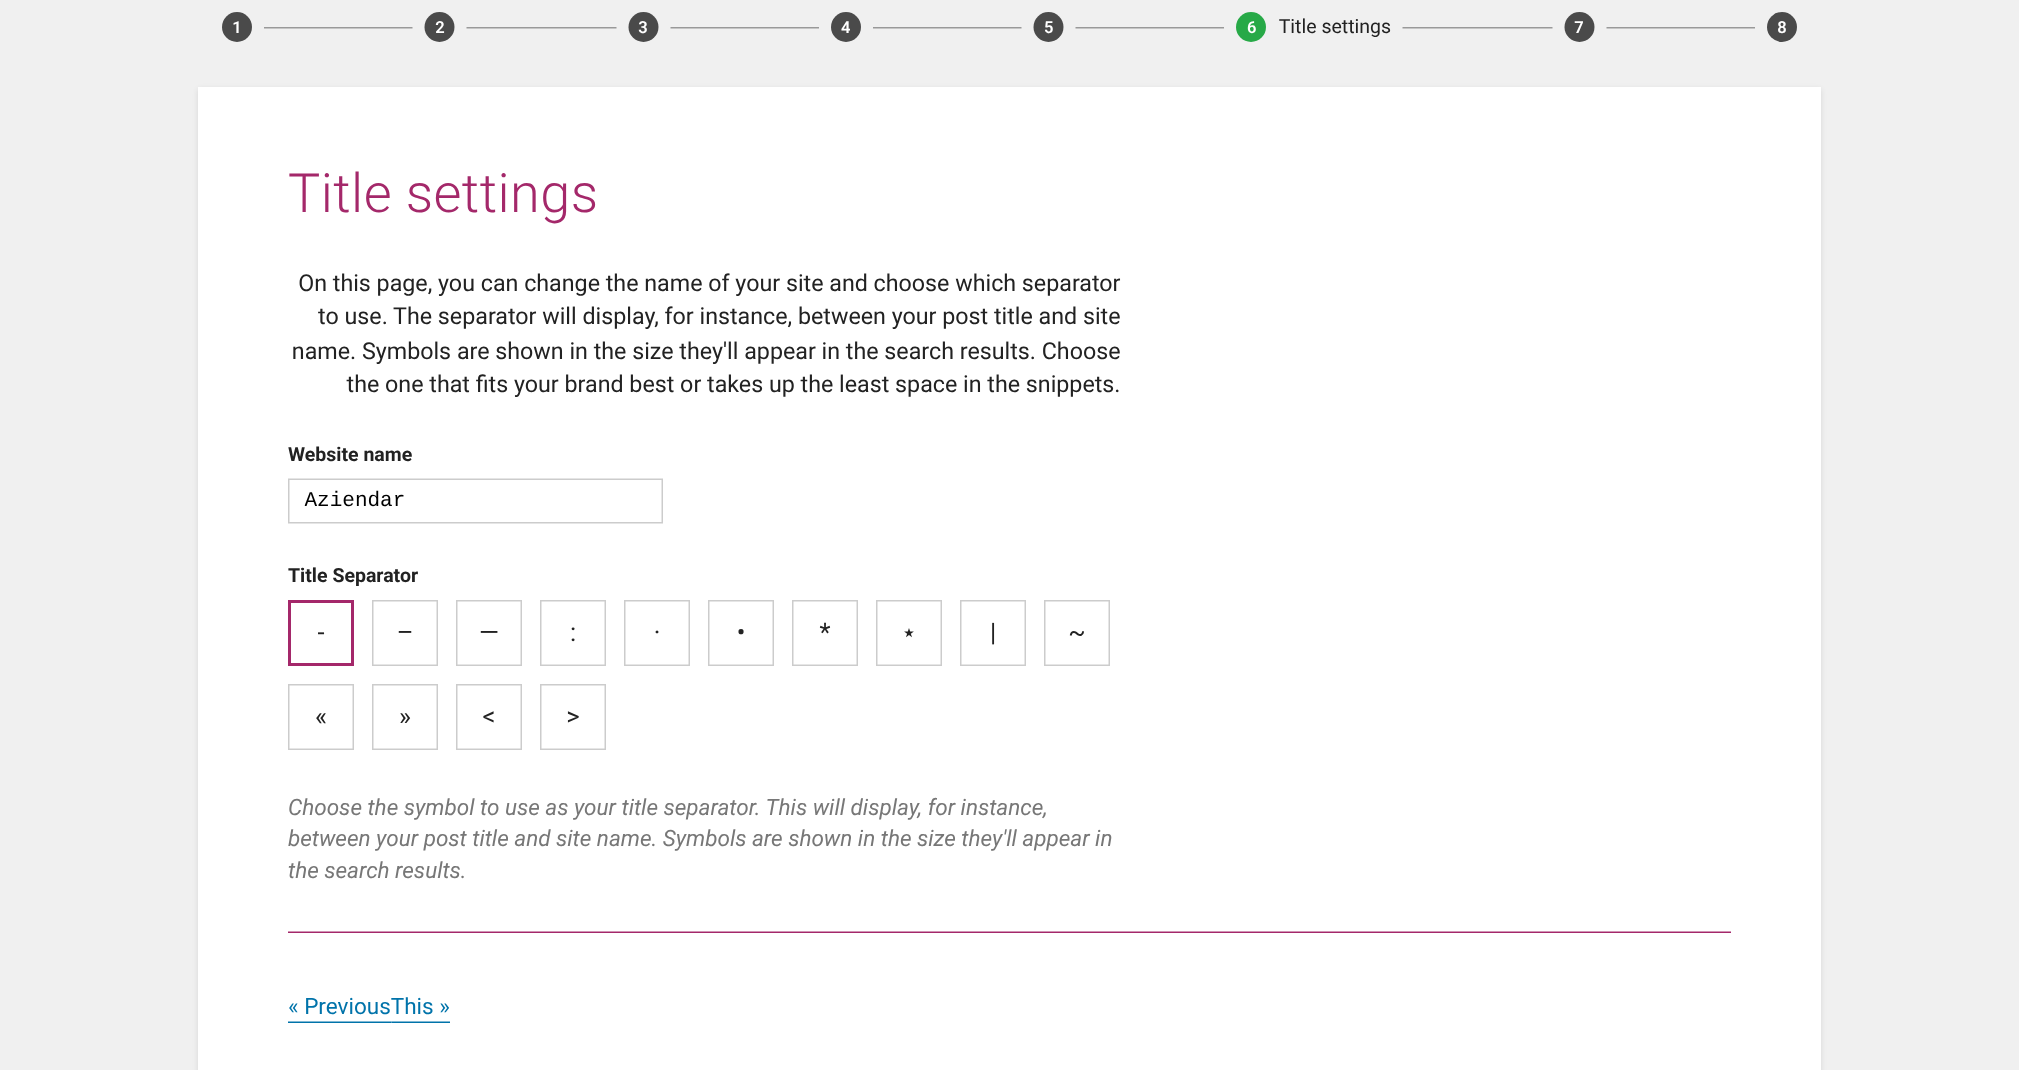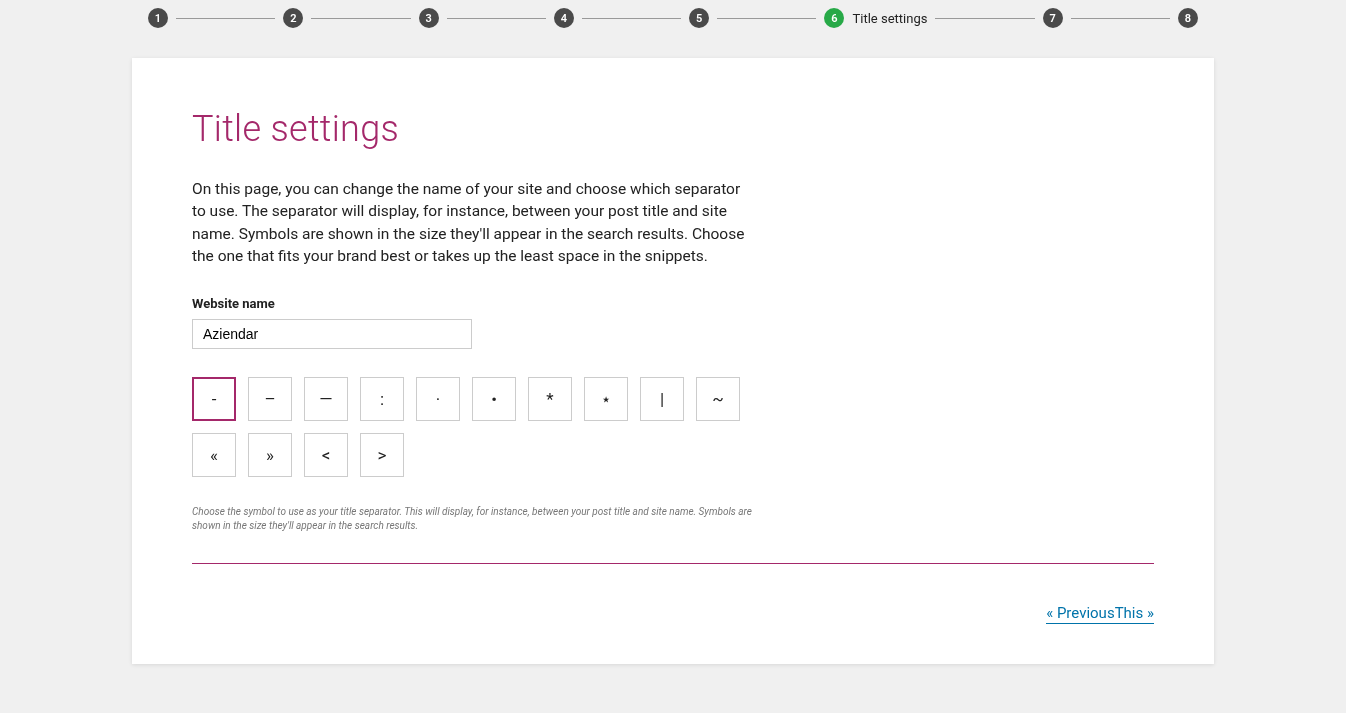--- a/index.html
+++ b/index.html
@@ -61,32 +61,33 @@
       color: #a4286a;
       margin: 0 0 28px 0;
       letter-spacing: 0.3px;
     }
     .intro {
       font-size: 15.5px;
       line-height: 1.45;
       color: #222;
       max-width: 555px;
       margin: 0 0 28px 0;
+      text-align: right;
     }
     .field-label {
       font-weight: 700;
       font-size: 13px;
       margin-bottom: 8px;
     }
     .text-input {
-      width: 280px;
+      width: 250px;
       padding: 6px 10px;
       border: 1px solid #ccc;
       font-size: 14px;
-      font-family: Liberation Sans, sans-serif;
+      font-family: Liberation Mono, monospace;
       margin-bottom: 28px;
       display: block;
     }
     .separator-grid {
       display: flex;
       flex-wrap: wrap;
       gap: 12px;
       max-width: 560px;
       margin-bottom: 28px;
     }
@@ -101,33 +102,33 @@
       justify-content: center;
       cursor: pointer;
       color: #222;
     }
     .sep-btn.selected {
       border: 2px solid #a4286a;
     }
     .hint {
       font-style: italic;
       color: #777;
-      font-size: 10px;
+      font-size: 15px;
       max-width: 560px;
       line-height: 1.4;
       margin-bottom: 30px;
     }
     .divider {
       border: none;
       border-top: 1px solid #a4286a;
       margin: 0 0 40px 0;
     }
     .nav-row {
       display: flex;
-      justify-content: flex-end;
+      justify-content: flex-start;
     }
     .nav-link {
       color: #0073aa;
       font-size: 15px;
       text-decoration: none;
       border-bottom: 1px solid #0073aa;
       padding-bottom: 1px;
       cursor: pointer;
     }
   </style>
@@ -169,20 +170,21 @@
     </div>
   </div>
 
 <div class="card">
   <h1 class="title">Title settings</h1>
   <p class="intro">On this page, you can change the name of your site and choose which separator to use. The separator will display, for instance, between your post title and site name. Symbols are shown in the size they'll appear in the search results. Choose the one that fits your brand best or takes up the least space in the snippets.</p>
 
   <div class="field-label">Website name</div>
   <input type="text" class="text-input" value="Aziendar" style="">
 
+  <div class="field-label">Title Separator</div>
   <div class="separator-grid" id="sep-grid">
       <div class="sep-btn selected">-</div>
       <div class="sep-btn">–</div>
       <div class="sep-btn">—</div>
       <div class="sep-btn">:</div>
       <div class="sep-btn">·</div>
       <div class="sep-btn">•</div>
       <div class="sep-btn">*</div>
       <div class="sep-btn">⋆</div>
       <div class="sep-btn">|</div>

